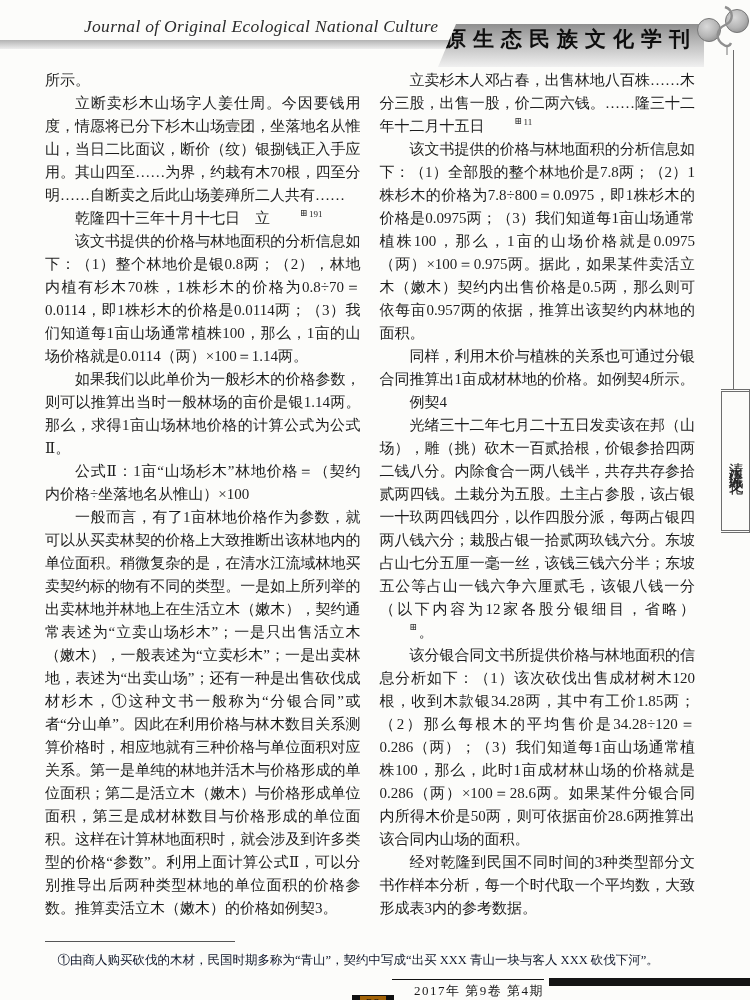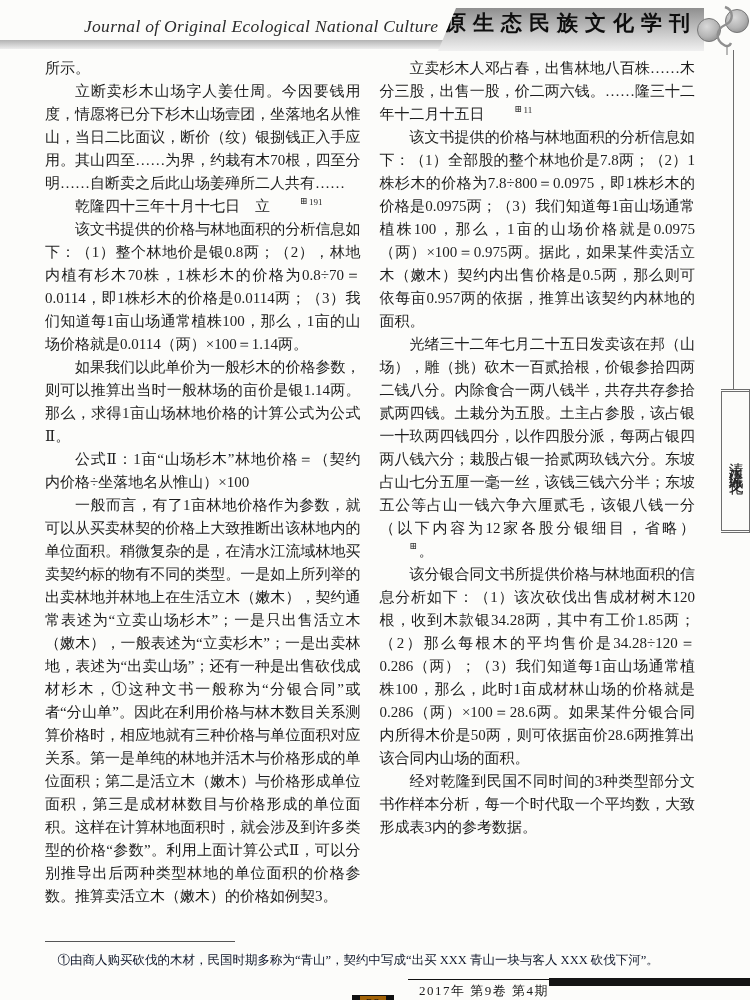--- a/index.html
+++ b/index.html
@@ -14,21 +14,21 @@
   .h-en {
     position:absolute; left:84px; top:16px;
     font-style:italic; font-size:17.5px; letter-spacing:0.3px; color:#2b2b2b;
     white-space:nowrap;
   }
   .h-underbar {
     position:absolute; left:0; top:40px; width:704px; height:9px;
     background:linear-gradient(180deg,#b2b2b2,#ededed);
   }
   .h-band {
-    position:absolute; left:438px; top:8px; width:266px; height:43px;
+    position:absolute; left:438px; top:24px; width:266px; height:43px;
     background:linear-gradient(180deg,#8f8f8f 0%,#c6c6c6 55%,#f0f0f0 100%);
     clip-path:polygon(18px 0,100% 0,100% 100%,0 100%);
   }
   .h-cn {
     display:block; text-align:center; line-height:31px;
     font-size:21px; font-weight:bold; letter-spacing:7px; color:#0e0e0e;
     white-space:nowrap;
   }
   .logo { position:absolute; right:-2px; top:1px; }
 
@@ -39,21 +39,21 @@
     border-left:1px solid #6d6d6d; border-right:1px solid #6d6d6d;
     border-top:3px double #6d6d6d; border-bottom:3px double #6d6d6d;
     display:flex; align-items:center; justify-content:center; background:#fcfcfa;
   }
   .sidebox span {
     writing-mode:vertical-rl; text-orientation:upright;
     font-size:14.5px; letter-spacing:3px; color:#222;
   }
 
   
-  .cols { position:absolute; left:45px; top:57px; width:650px; display:flex; gap:19px; }
+  .cols { position:absolute; left:45px; top:69px; width:650px; display:flex; gap:19px; }
   .col { width:315.5px; font-size:15px; line-height:23px; text-align:justify; }
   .col p { margin:0; text-indent:2em; }
   .col p.noindent { text-indent:0; }
   sup.ref { font-size:9px; line-height:0; vertical-align:super; white-space:nowrap; }
   .refbox { display:inline-block; font-size:9.5px; color:#333; transform:translateY(-1px); margin-right:1px; }
 
   
   .fn-rule { position:absolute; left:45px; top:941px; width:190px; border-top:1.5px solid #555; }
   .footnote {
     position:absolute; left:45px; top:952px; width:652px;
@@ -61,22 +61,22 @@
   }
 
   
   .badge {
     position:absolute; left:352px; top:979px; height:20px;
     display:flex; border:1px solid #111; box-sizing:border-box; background:#a16207;margin-top:16px;
   }
   .badge .blk { width:7px; background:#111; }
   .badge .num { width:26px; text-align:center; font-size:14.5px; line-height:16px; color:#111; }
   .issue {
-    position:absolute; left:408px; top:979px; width:152px;
-    border-top:1.5px solid #111; text-align:center;
+    position:absolute; left:392px; top:979px; width:152px;
+    border-top:1.5px solid #111; text-align:right;
     font-size:13px; padding-top:2px; letter-spacing:1.5px; color:#1a1a1a; white-space:nowrap;
   }
   .fbar { position:absolute; left:549px; top:978px; width:201px; height:8px; background:#141414; }
 </style>
 </head>
 <body>
 
 <div class="page">
 
   <div>
@@ -115,20 +115,22 @@
       <p><span>乾隆四十三年十月十七日　立</span><sup class="ref"><span class="refbox">⊞</span><span>191</span></sup></p>
       <p>该文书提供的价格与林地面积的分析信息如下：（1）整个林地价是银0.8两；（2），林地内植有杉木70株，1株杉木的价格为0.8÷70＝0.0114，即1株杉木的价格是0.0114两；（3）我们知道每1亩山场通常植株100，那么，1亩的山场价格就是0.0114（两）×100＝1.14两。</p>
       <p>如果我们以此单价为一般杉木的价格参数，则可以推算出当时一般林场的亩价是银1.14两。那么，求得1亩山场林地价格的计算公式为公式Ⅱ。</p>
       <p>公式Ⅱ：1亩“山场杉木”林地价格＝（契约内价格÷坐落地名从惟山）×100</p>
       <p>一般而言，有了1亩林地价格作为参数，就可以从买卖林契的价格上大致推断出该林地内的单位面积。稍微复杂的是，在清水江流域林地买卖契约标的物有不同的类型。一是如上所列举的出卖林地并林地上在生活立木（嫩木），契约通常表述为“立卖山场杉木”；一是只出售活立木（嫩木），一般表述为“立卖杉木”；一是出卖林地，表述为“出卖山场”；还有一种是出售砍伐成材杉木，①这种文书一般称为“分银合同”或者“分山单”。因此在利用价格与林木数目关系测算价格时，相应地就有三种价格与单位面积对应关系。第一是单纯的林地并活木与价格形成的单位面积；第二是活立木（嫩木）与价格形成单位面积，第三是成材林数目与价格形成的单位面积。这样在计算林地面积时，就会涉及到许多类型的价格“参数”。利用上面计算公式Ⅱ，可以分别推导出后两种类型林地的单位面积的价格参数。推算卖活立木（嫩木）的价格如例契3。</p>
     </div>
 
     <div class="col">
       <p><span>立卖杉木人邓占春，出售林地八百株……木分三股，出售一股，价二两六钱。……隆三十二年十二月十五日</span><sup class="ref"><span class="refbox">⊞</span><span>11</span></sup></p>
       <p>该文书提供的价格与林地面积的分析信息如下：（1）全部股的整个林地价是7.8两；（2）1株杉木的价格为7.8÷800＝0.0975，即1株杉木的价格是0.0975两；（3）我们知道每1亩山场通常植株100，那么，1亩的山场价格就是0.0975（两）×100＝0.975两。据此，如果某件卖活立木（嫩木）契约内出售价格是0.5两，那么则可依每亩0.957两的依据，推算出该契约内林地的面积。</p>
+      <p>同样，利用木价与植株的关系也可通过分银合同推算出1亩成材林地的价格。如例契4所示。</p>
+      <p>例契4</p>
       <p><span>光绪三十二年七月二十五日发卖该在邦（山场），雕（挑）砍木一百贰拾根，价银参拾四两二钱八分。内除食合一两八钱半，共存共存参拾贰两四钱。土栽分为五股。土主占参股，该占银一十玖两四钱四分，以作四股分派，每两占银四两八钱六分；栽股占银一拾贰两玖钱六分。东坡占山七分五厘一毫一丝，该钱三钱六分半；东坡五公等占山一钱六争六厘贰毛，该银八钱一分（以下内容为12家各股分银细目，省略）</span><sup class="ref"><span class="refbox">⊞</span></sup><span>。</span></p>
       <p>该分银合同文书所提供价格与林地面积的信息分析如下：（1）该次砍伐出售成材树木120根，收到木款银34.28两，其中有工价1.85两；（2）那么每根木的平均售价是34.28÷120＝0.286（两）；（3）我们知道每1亩山场通常植株100，那么，此时1亩成材林山场的价格就是0.286（两）×100＝28.6两。如果某件分银合同内所得木价是50两，则可依据亩价28.6两推算出该合同内山场的面积。</p>
       <p>经对乾隆到民国不同时间的3种类型部分文书作样本分析，每一个时代取一个平均数，大致形成表3内的参考数据。</p>
     </div>
 
   </div>
 
   <div class="fn-rule"></div>
   <div class="footnote">①由商人购买砍伐的木材，民国时期多称为“青山”，契约中写成“出买 XXX 青山一块与客人 XXX 砍伐下河”。</div>
 

